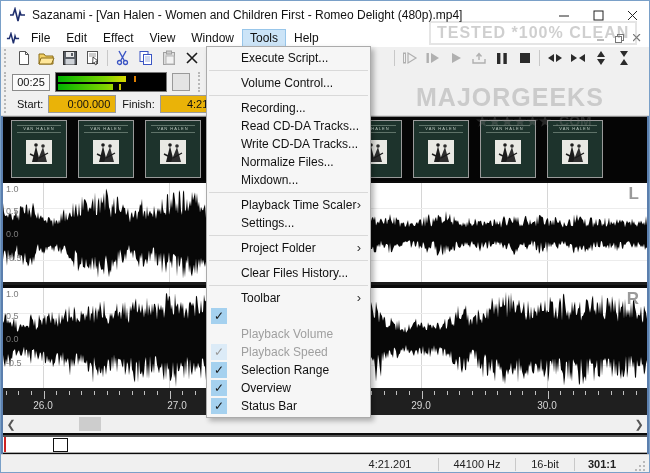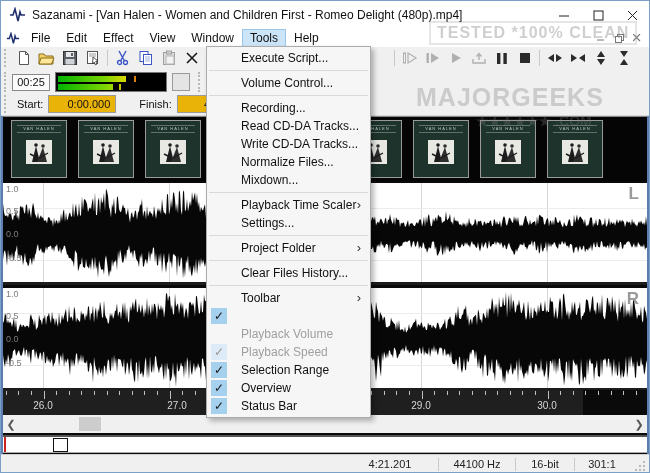--- a/index.html
+++ b/index.html
@@ -61,21 +61,21 @@
   .wavepanel { left:2px; width:644px; height:102px; background:#ffffff; overflow:hidden; }
   #waveL { top:182px; border-bottom:3px solid #1c1c1c; }
   #waveR { top:287px; border-bottom:2px solid #1c1c1c; }
   .gridv { position:absolute; top:0; width:1px; height:100%; background:#d6d6d6; }
   .gridh { position:absolute; left:0; width:100%; height:1px; background:#ececec; }
   .scalelbl { position:absolute; left:3px; font-size:9px; color:#7c7c7c; z-index:5; }
   .chlabel { position:absolute; right:8px; top:1px; font-size:17px; font-weight:bold;
              color:#9a9a9a; z-index:5; }
   .wavesvg { position:absolute; left:0; top:0; z-index:2; }
 
-  #ruler { left:2px; top:389px; width:580px; height:25px; background:#1f1f1f; }
+  #ruler { left:2px; top:389px; width:644px; height:25px; background:#1f1f1f; }
   .tick { position:absolute; top:1px; width:1px; background:#c0c0c0; }
   .rlabel { position:absolute; top:10px; font-size:10px; color:#d8d8d8; transform:translateX(-50%); }
 
   #hscroll { left:2px; top:414px; width:644px; height:18px; background:#f0f0f0; }
   .scrollarrow { position:absolute; top:0; width:16px; height:18px; font-size:11px; color:#555;
                  display:flex; align-items:center; justify-content:center; }
   #hthumb { position:absolute; left:76px; top:2px; width:22px; height:14px; background:#cdcdcd; }
 
   #overview { left:2px; top:434px; width:644px; height:18px; background:#ffffff;
               border-top:2px solid #555; border-bottom:1px solid #aaa; }
@@ -315,21 +315,21 @@
     </div>
     <div id="monbtn"></div>
     <div class="grip" style="margin-left:8px;"></div>
     <span class="tlabel">Pl</span>
   </div>
 
   <div id="tb3" class="tbrow abs">
     <div class="grip"></div>
     <span class="tlabel">Start:</span>
     <div class="selfield" style="width:68px;">0:00.000</div>
-    <span class="tlabel" style="margin-left:23px;">Finish:</span>
+    <span class="tlabel" style="margin-left:6px;">Finish:</span>
     <div class="selfield" style="width:76px;">4:21.201</div>
   </div>
 
   <div id="docarea" class="abs"></div>
 
   <div id="filmstrip" class="abs">
       <div class="thumb" style="left: 8px;">
         <div class="ctitle">VAN HALEN</div>
         <div class="cart">
           <svg width="26" height="24" viewBox="0 0 26 24">
@@ -547,21 +547,21 @@
   </div>
 
   <div id="statusbar" class="abs">
     <div id="statusfields" style="display:flex;align-items:center;">
         <div class="sfield" style="min-width: 96px;">4:21.201</div>
         <div class="sdiv"></div>
         <div class="sfield" style="min-width: 76px;">44100 Hz</div>
         <div class="sdiv"></div>
         <div class="sfield" style="min-width: 58px;">16-bit</div>
         <div class="sdiv"></div>
-        <div class="sfield" style="min-width: 54px;">301:1</div>
+        <div class="sfield" style="min-width: 54px; font-weight: bold;">301:1</div>
       </div>
     <svg id="grip-dots" viewBox="0 0 14 14">
       <circle cx="11" cy="3" r="1" fill="#a8a8a8"></circle>
         <circle cx="11" cy="7" r="1" fill="#a8a8a8"></circle>
         <circle cx="11" cy="11" r="1" fill="#a8a8a8"></circle>
       <circle cx="7" cy="7" r="1" fill="#a8a8a8"></circle>
         <circle cx="7" cy="11" r="1" fill="#a8a8a8"></circle>
       <circle cx="3" cy="11" r="1" fill="#a8a8a8"></circle>
     </svg>
   </div>

